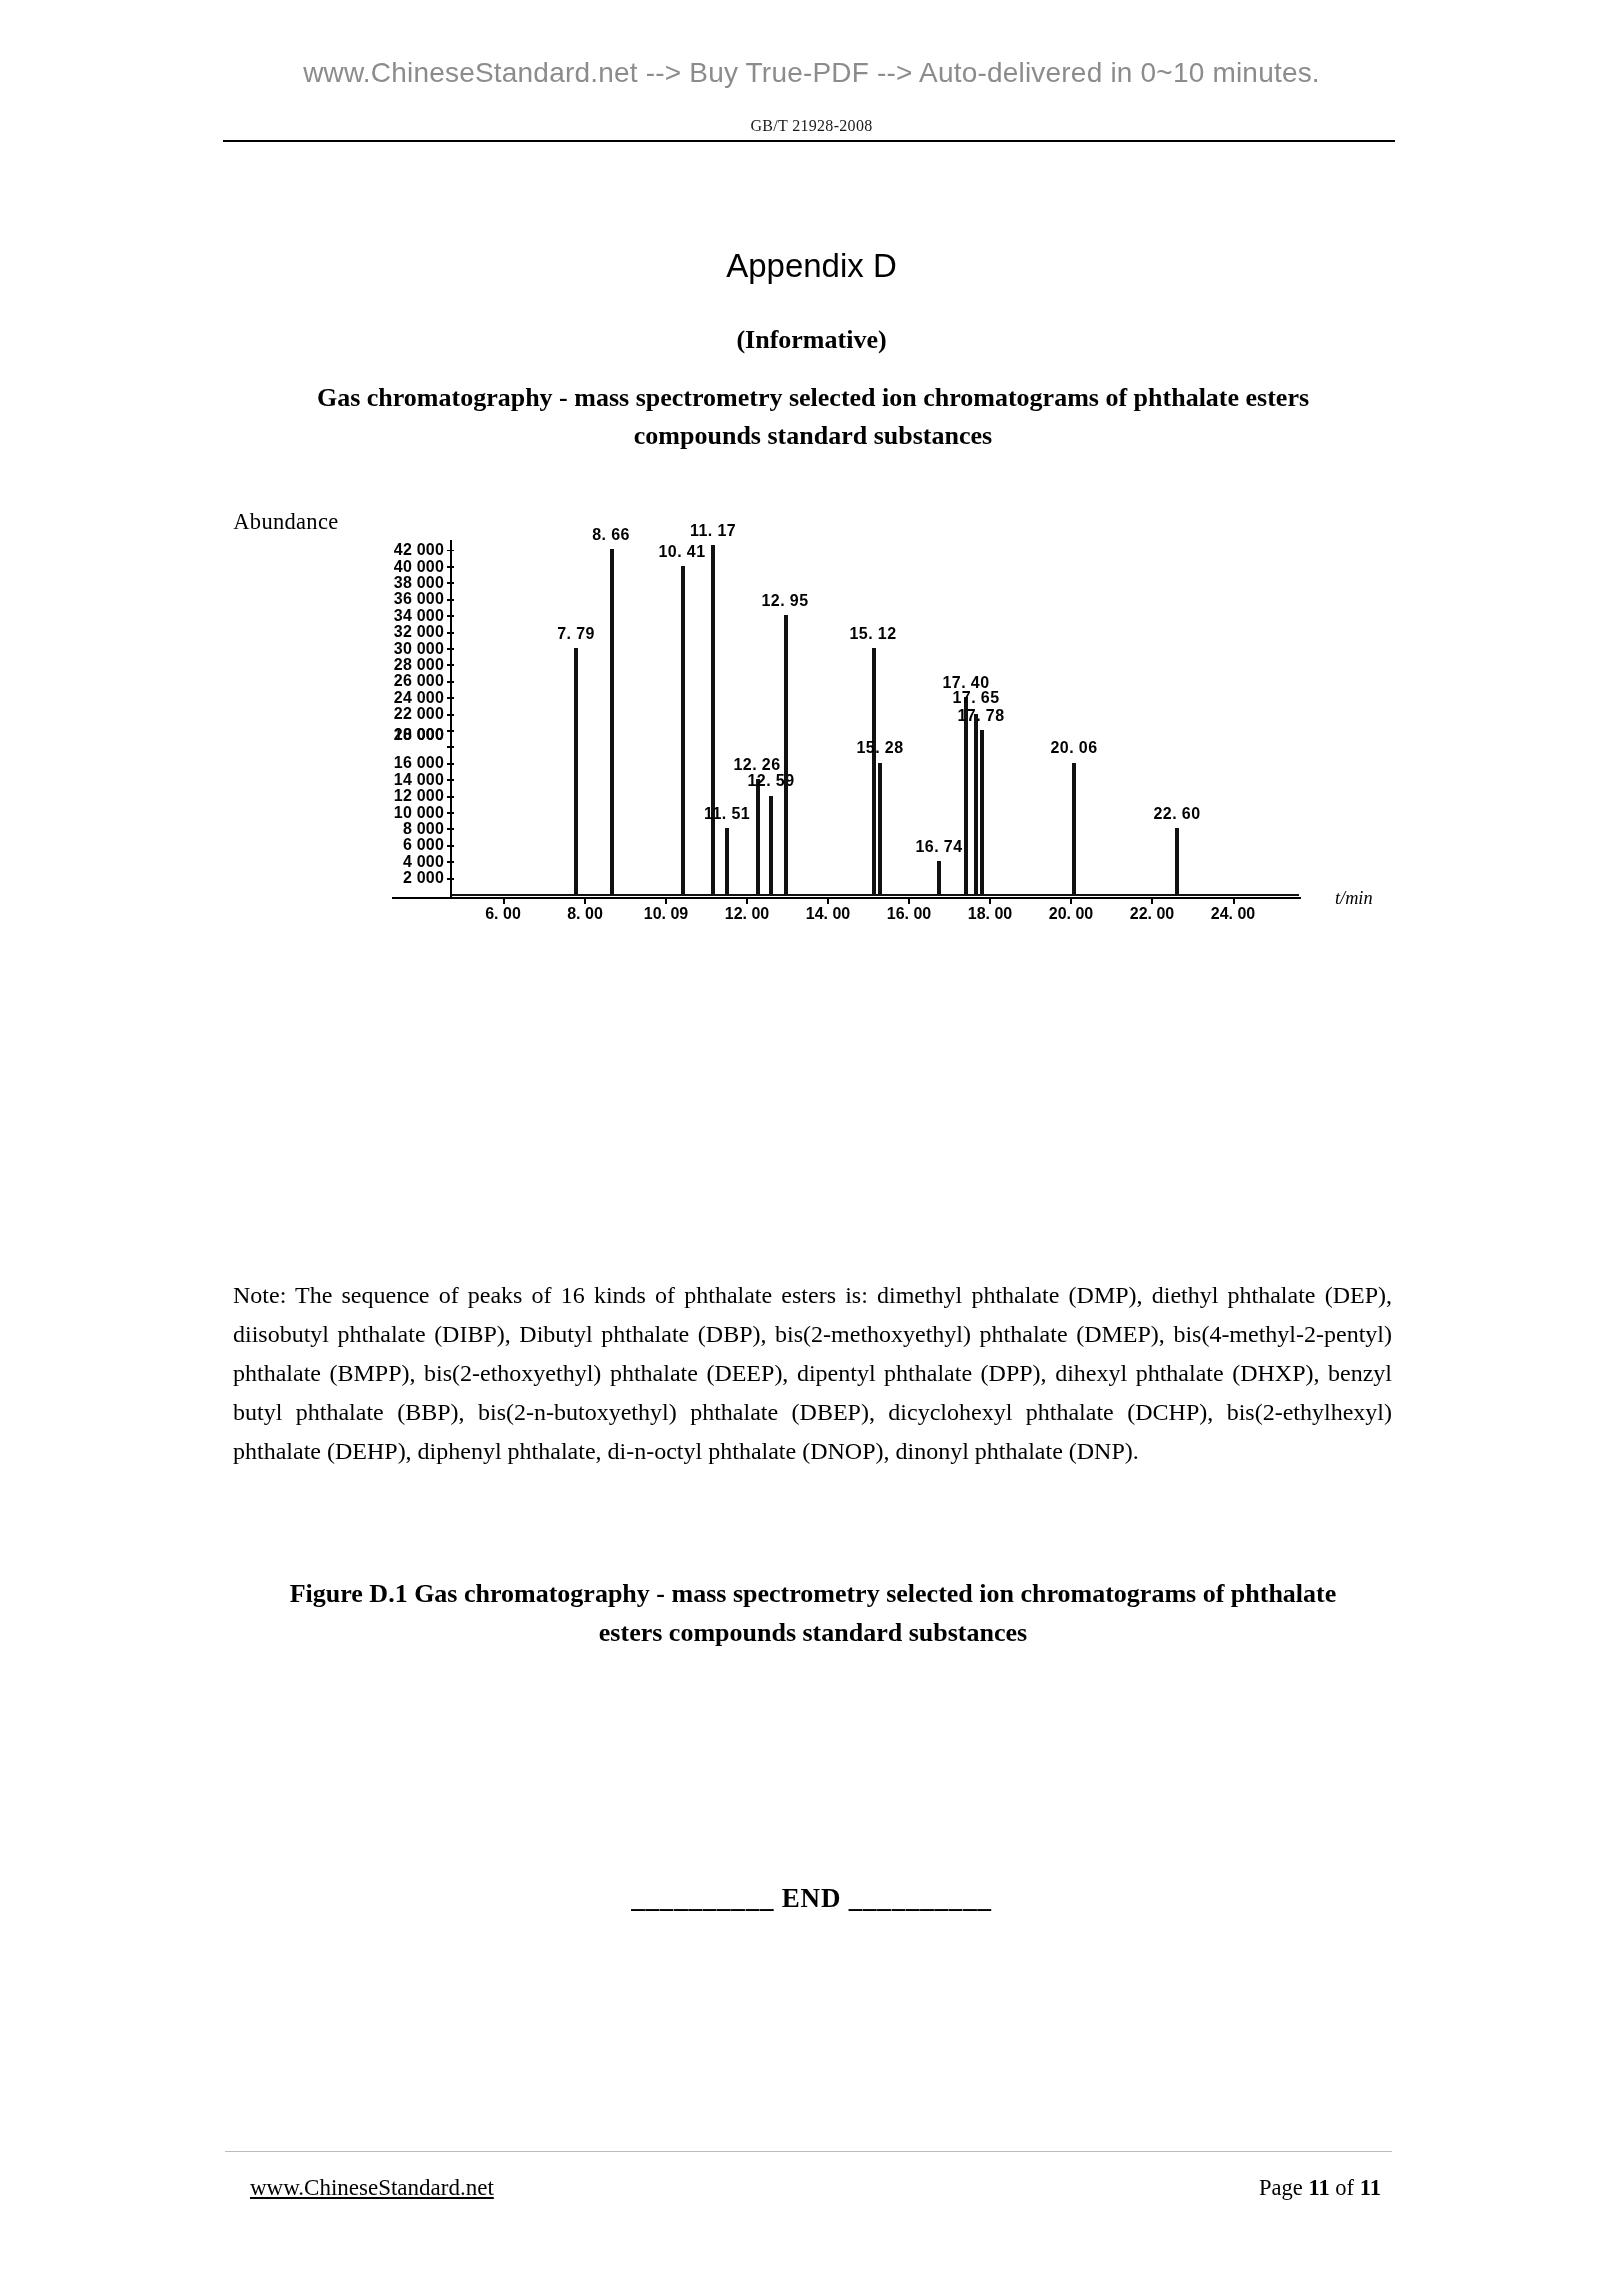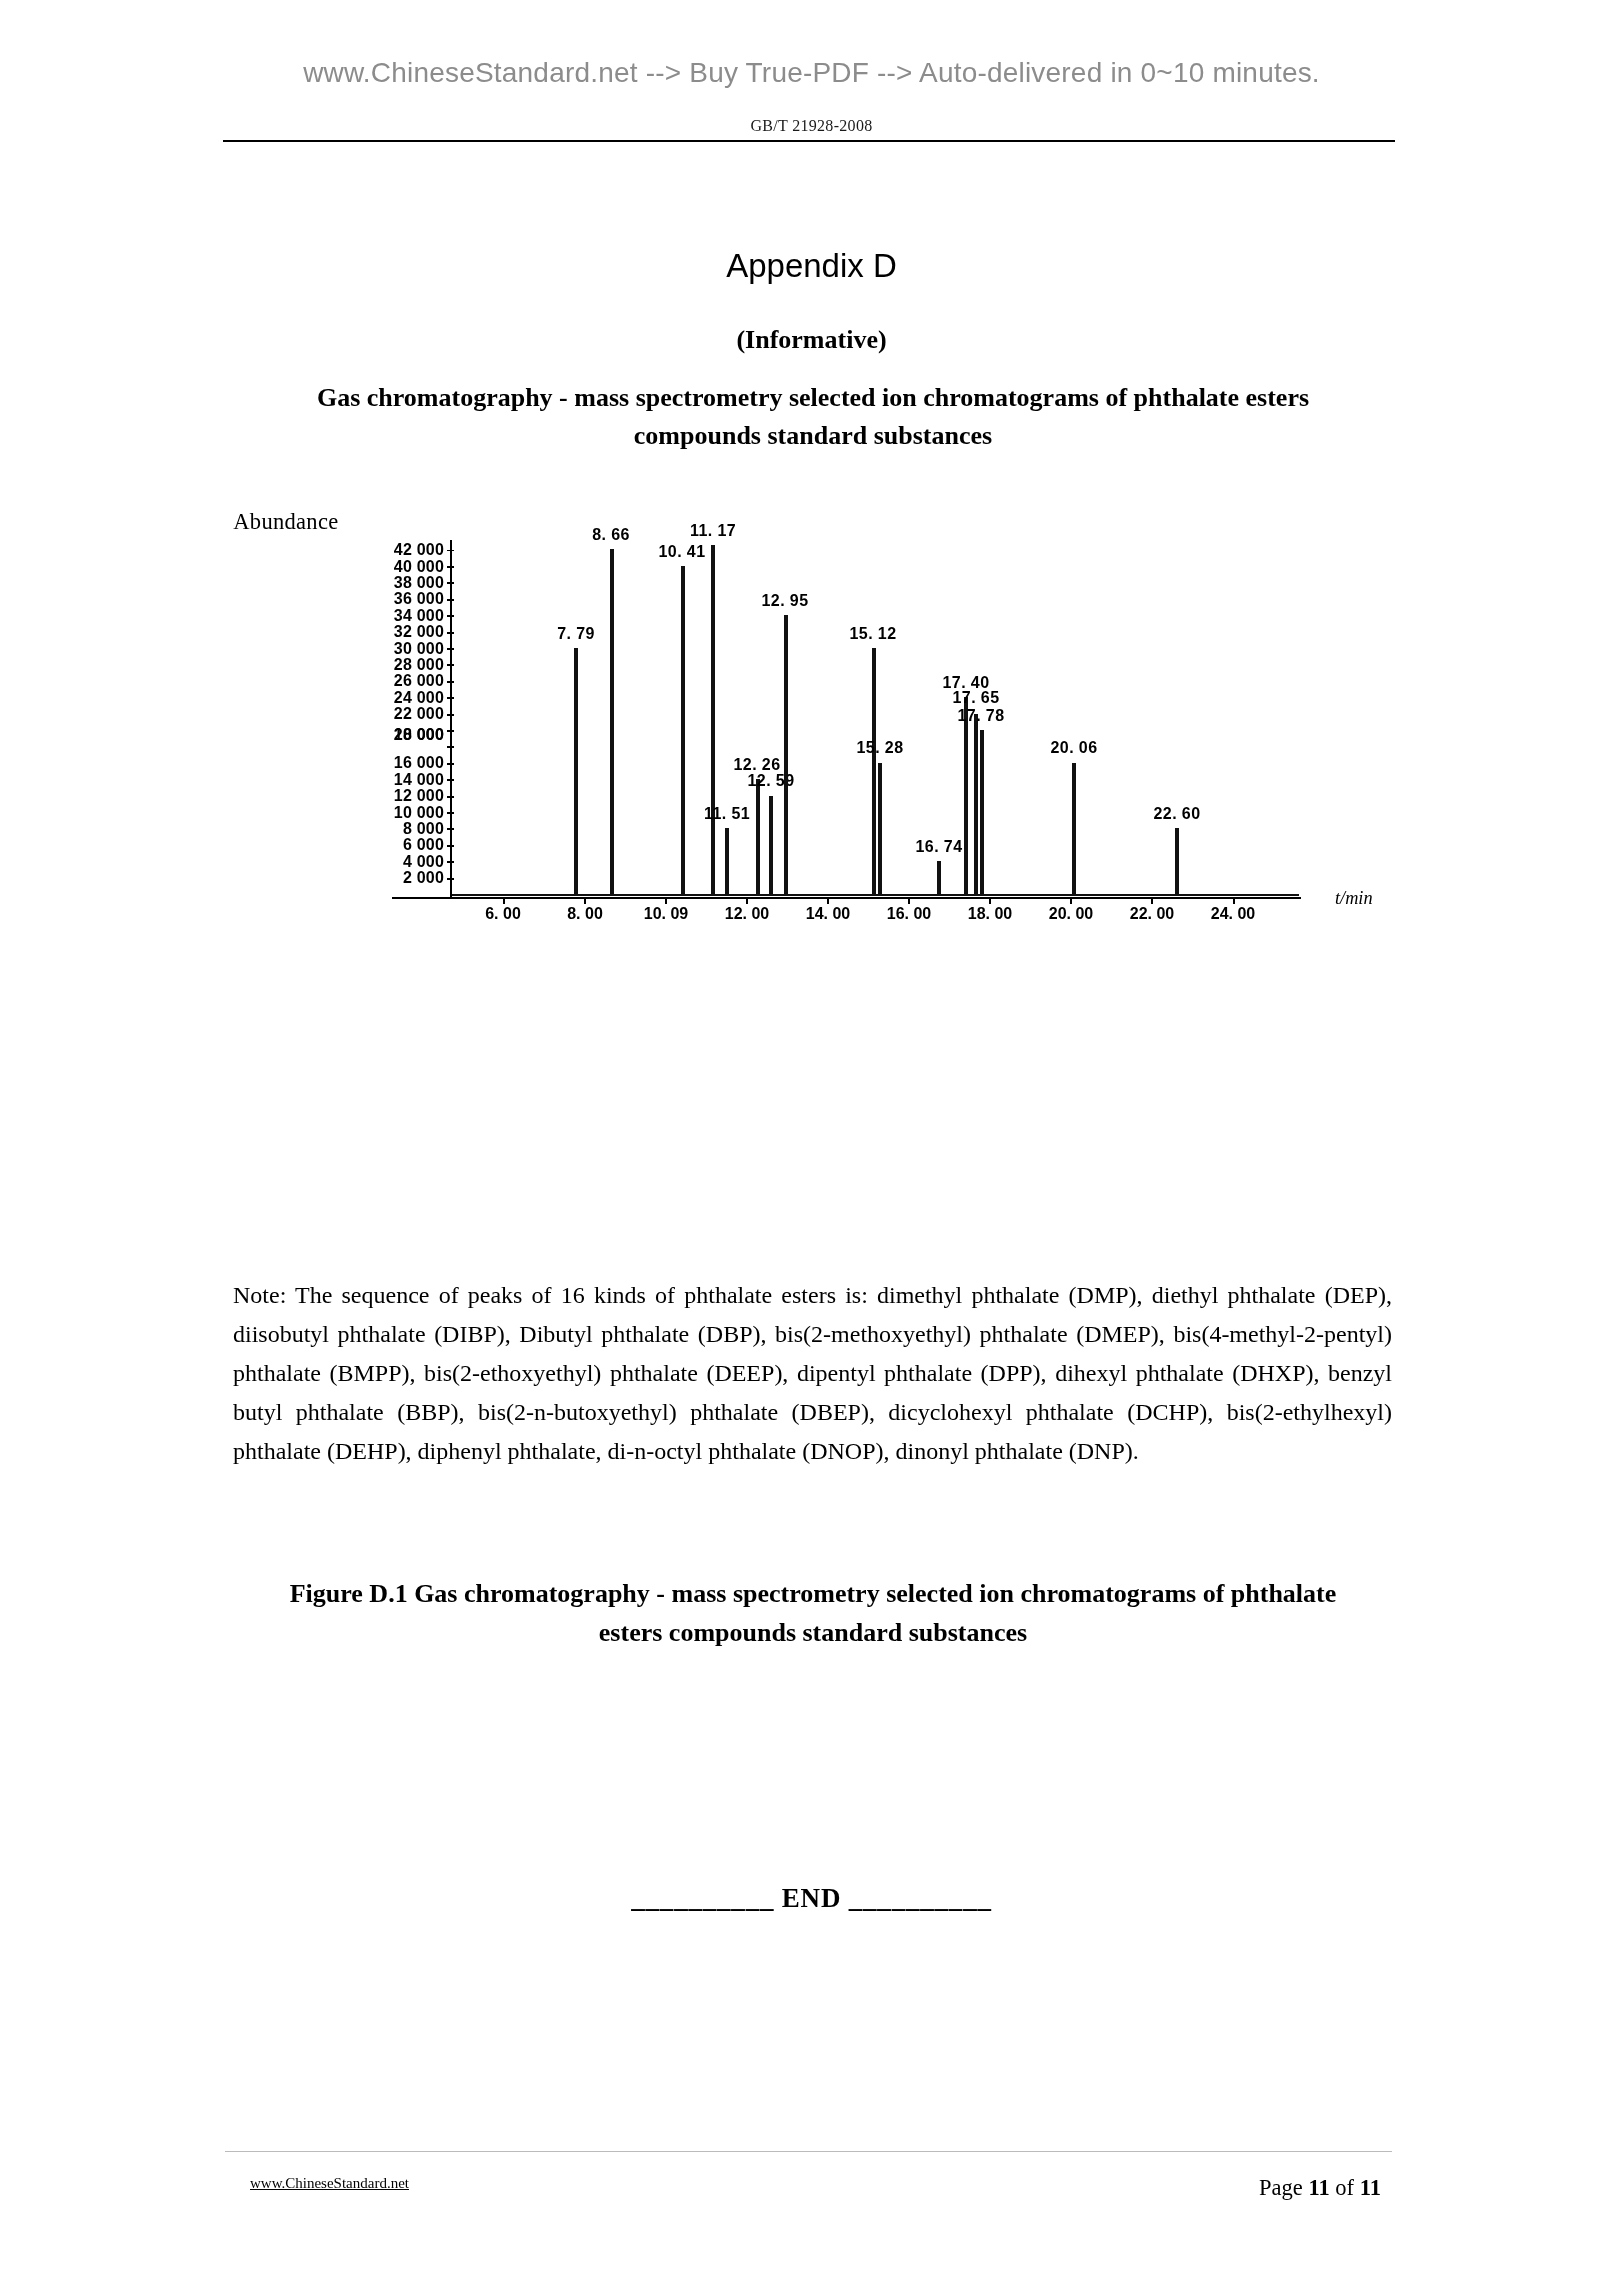--- a/index.html
+++ b/index.html
@@ -233,21 +233,21 @@
     top: 2151px;
     left: 225px;
     width: 1167px;
     height: 0.8px;
     background: #bbbbbb;
   }
   .footer-left {
     position: absolute;
     top: 2175px;
     left: 250px;
-    font-size: 15px;
+    font-size: 23px;
     text-decoration: underline;
     color: #000;
   }
   .footer-right {
     position: absolute;
     top: 2175px;
     right: 242px;
     font-size: 22.5px;
   }
   .footer-right b { font-weight: bold; }

